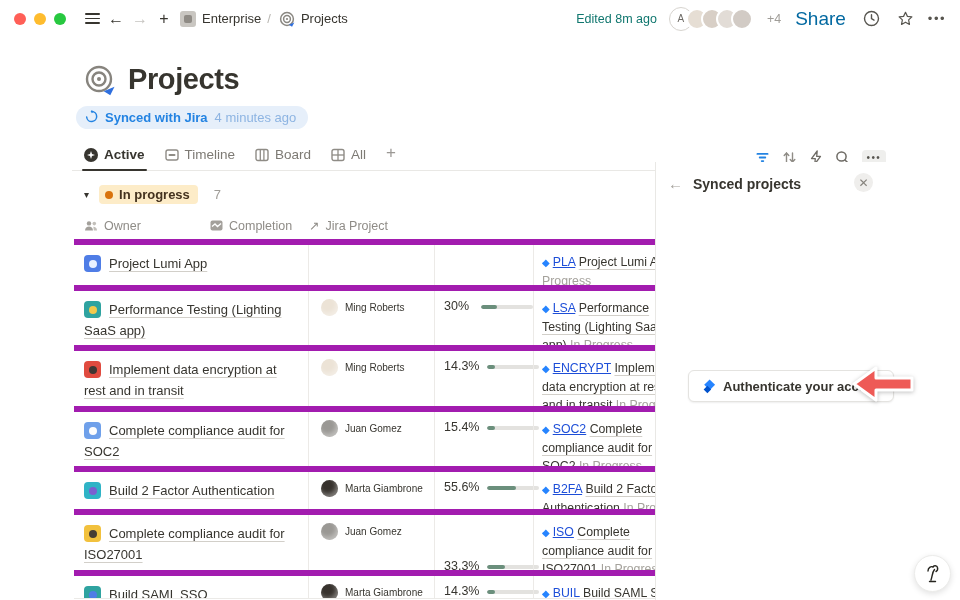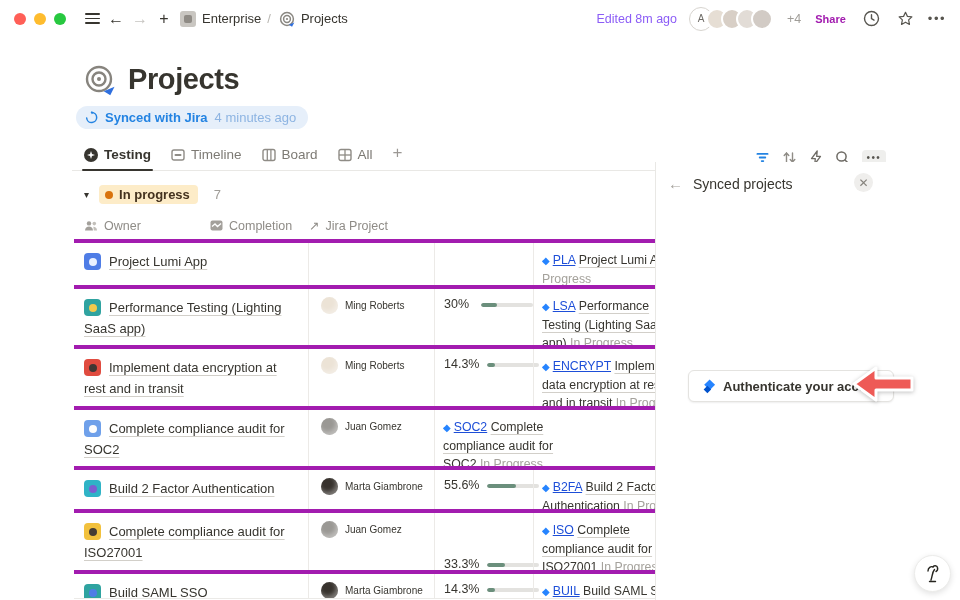--- a/index.html
+++ b/index.html
@@ -16,34 +16,34 @@
     border-radius:4px; color:#37352f; font-size:16px; }
   .icnbtn.dim { color:#c6c4c0; }
   .hamb { display:flex; flex-direction:column; gap:3px; width:15px; }
   .hamb i { height:1.6px; background:#37352f; border-radius:1px; }
   .wsicon { width:16px; height:16px; border-radius:3px; background:#c9c6c1; position:relative; margin:0 6px 0 4px;}
   .wsicon::after{content:""; position:absolute; inset:4px; background:#8f8b85; border-radius:2px;}
   .crumb { font-size:13px; font-weight:500; color:#37352f; }
   .crumb-sep { color:#b9b7b2; margin:0 6px; font-size:13px; }
   .pageicon-sm { margin:0 6px 0 2px; display:flex; }
   .topbar-right { margin-left:auto; display:flex; align-items:center; gap:10px; }
-  .edited { font-size:12.5px; color:#8b5cf6; margin-right:2px; }
+  .edited { font-size:12.5px; color:#0f766e; margin-right:2px; }
   .avstack { display:flex; align-items:center; }
   .av { width:22px; height:22px; border-radius:50%; border:2px solid #fff; margin-left:-7px;
     display:flex; align-items:center; justify-content:center; font-size:10px; color:#6e6b66; }
   .av.first { margin-left:0; background:#fff; border:1px solid #d7d4cf; width:24px;height:24px; }
   .av.g1{background:#e6ded4}.av.g2{background:#d8cfc6}.av.g3{background:#e2dcd6}.av.g4{background:#d2cbc5}
   .morecount { font-size:12.5px; color:#a09d98; margin-left:4px; }
-  .share { font-size:11px; font-weight:700; color:#a21caf; padding:3px 4px; border-radius:4px; }
+  .share { font-size:19px; font-weight:400; color:#0369a1; padding:3px 4px; border-radius:4px; }
   .dots3 { font-size:13px; letter-spacing:1.5px; color:#57554f; }
 
   
   .title-row { display:flex; align-items:center; gap:12px; margin:26px 0 0 84px; }
   .page-title { font-size:29px; font-weight:700; letter-spacing:-.4px; }
-  .sync-pill { display:inline-flex; align-items:center; gap:7px; margin:10px 0 0 76px;
+  .sync-pill { display:inline-flex; align-items:flex-start; gap:7px; margin:10px 0 0 76px;
     background:#e6effa; border-radius:12px; padding:4px 12px 4px 9px; }
   .sync-pill .lbl { color:#2383e2; font-size:13px; font-weight:600; }
   .sync-pill .time { color:#8db4e2; font-size:13px; }
 
   
   .tabbar { position:relative; display:flex; align-items:flex-end; gap:20px;
     margin:12px 0 0 72px; border-bottom:1px solid #e9e8e5; height:30px; padding-left:12px; }
   .vtab { display:flex; align-items:center; gap:6px; font-size:13.5px; color:#7d7a74;
     padding-bottom:8px; position:relative; }
   .vtab.active { color:#37352f; font-weight:600; }
@@ -62,21 +62,21 @@
   .group-dot { width:8px; height:8px; border-radius:50%; background:#d9730d; }
   .group-pill .glbl { font-size:13px; font-weight:600; color:#44321e; }
   .group-count { font-size:13px; color:#a09d98; margin-left:6px; }
 
   
   .table { position:relative; margin:8px 0 0 74px; width:617px; font-size:13px; }
   .thead { display:flex; height:27px; align-items:center; color:#8f8c87; font-size:12.5px; }
   .th { display:flex; align-items:center; gap:6px; padding-left:10px; }
   .th.c0{width:234px}.th.c1{width:126px}.th.c2{width:99px}.th.c3{width:158px}
   .th .aa { font-size:12px; color:#a3a09b; }
-  .trow { display:flex; border-top:4px solid #a21caf; overflow:hidden; }
+  .trow { display:flex; border-top:6px solid #a21caf; overflow:hidden; }
   .trow:last-child { border-bottom:1px solid #ebeae7; }
   .cell { padding-top:8px; }
   .cell.name { width:234px; padding-left:10px; padding-right:14px; line-height:21px; }
   .cell.owner { width:126px; padding-left:12px; border-left:1px solid #eceae7; }
   .cell.completion { width:99px; padding-left:9px; border-left:1px solid #eceae7;
     display:flex; align-items:flex-start; gap:8px; }
   .cell.jira { width:158px; padding-left:8px; padding-right:4px; border-left:1px solid #eceae7;
     font-size:12.3px; line-height:18px; }
   .picon { display:inline-block; width:17px; height:17px; border-radius:4px; position:relative;
     vertical-align:-4px; margin-right:8px; }
@@ -98,21 +98,21 @@
   
   .trow:nth-child(2){height:46px}.trow:nth-child(3){height:60px}.trow:nth-child(4){height:61px}
   .trow:nth-child(5){height:60px}.trow:nth-child(6){height:43px}.trow:nth-child(7){height:61px}
   .trow:nth-child(8){height:29px}
 
   
   .panel { position:absolute; left:655px; top:162px; right:0; bottom:0; background:#fff;
     border-left:1px solid #e9e8e5; z-index:5; }
   .panel-head { display:flex; align-items:center; padding:13px 12px 0 12px; position:relative; }
   .back-arrow { color:#a5a29c; font-size:15px; margin-right:10px; }
-  .panel-title { font-size:14px; font-weight:400; color:#37352f; }
+  .panel-title { font-size:14px; font-weight:700; color:#37352f; }
   .close-btn { position:absolute; left:198px; top:11px; width:19px; height:19px; border-radius:50%;
     background:#efeeec; color:#85827c; display:flex; align-items:center; justify-content:center;
     font-size:12px; }
   .auth-btn { position:absolute; left:32px; top:208px; height:32px; display:inline-flex;
     align-items:center; gap:7px; padding:0 12px; background:#fff; border:1px solid #e4e3e0;
     border-radius:6px; box-shadow:0 1px 2px rgba(0,0,0,.07); font-size:13px; font-weight:600;
     color:#37352f; white-space:nowrap; }
   .panel-desc { position:absolute; left:0; top:242px; width:224px; text-align:center;
     font-size:13px; line-height:17px; color:#85827c; }
   .red-arrow { position:absolute; left:193px; top:202px; filter:drop-shadow(0 1px 2px rgba(0,0,0,.25)); }
@@ -207,21 +207,21 @@
     <span class="time">4 minutes ago</span>
   </div>
 
   
   <div class="tabbar">
     <span class="vtab active">
       <svg width="14" height="14" viewBox="0 0 14 14">
         <circle cx="7" cy="7" r="7" fill="#37352f"></circle>
         <path d="M7 3 L8 6 L11 7 L8 8 L7 11 L6 8 L3 7 L6 6 Z" fill="#fff"></path>
       </svg>
-      <span>Testing</span>
+      <span>Active</span>
     </span>
     <span class="vtab">
       <svg width="14" height="14" viewBox="0 0 14 14">
         <rect x="1" y="2" width="12" height="10" rx="2" fill="none" stroke="#8f8c86" stroke-width="1.4"></rect>
         <rect x="3.5" y="6" width="7" height="2" rx="1" fill="#8f8c86"></rect>
       </svg>
       <span>Timeline</span>
     </span>
     <span class="vtab">
       <svg width="14" height="14" viewBox="0 0 14 14">
@@ -351,20 +351,28 @@
     </div>
 
     <div class="trow">
       <div class="cell name"><span class="picon" style="background: rgb(111, 160, 234);"><i style="background: rgb(253, 253, 253);"></i></span><span class="ptitle">Complete compliance audit for SOC2</span></div>
       <div class="cell owner">
           <span class="owner-inner">
             <span class="avatar" style="background: rgb(154, 152, 148);"></span>
             <span class="owner-name">Juan Gomez</span>
           </span>
         </div>
+      <div class="cell completion">
+          <span class="comp-wrap" style="display:flex;gap:8px;">
+            <span class="pct">15.4%</span>
+            <span class="bar">
+              <span class="fill" style="width: 15.4%; background: rgb(107, 143, 124);"></span>
+            </span>
+          </span>
+        </div>
       <div class="cell jira"><span class="jdiamond">◆</span><span class="jkey">SOC2</span> <span class="jtitle">Complete compliance audit for SOC2</span> <span class="jstatus">In Progress</span></div>
     </div>
 
     <div class="trow">
       <div class="cell name"><span class="picon" style="background: rgb(47, 179, 198);"><i style="background: rgb(123, 95, 208);"></i></span><span class="ptitle">Build 2 Factor Authentication</span></div>
       <div class="cell owner">
           <span class="owner-inner">
             <span class="avatar" style="background: rgb(55, 50, 45);"></span>
             <span class="owner-name">Marta Giambrone</span>
           </span>

